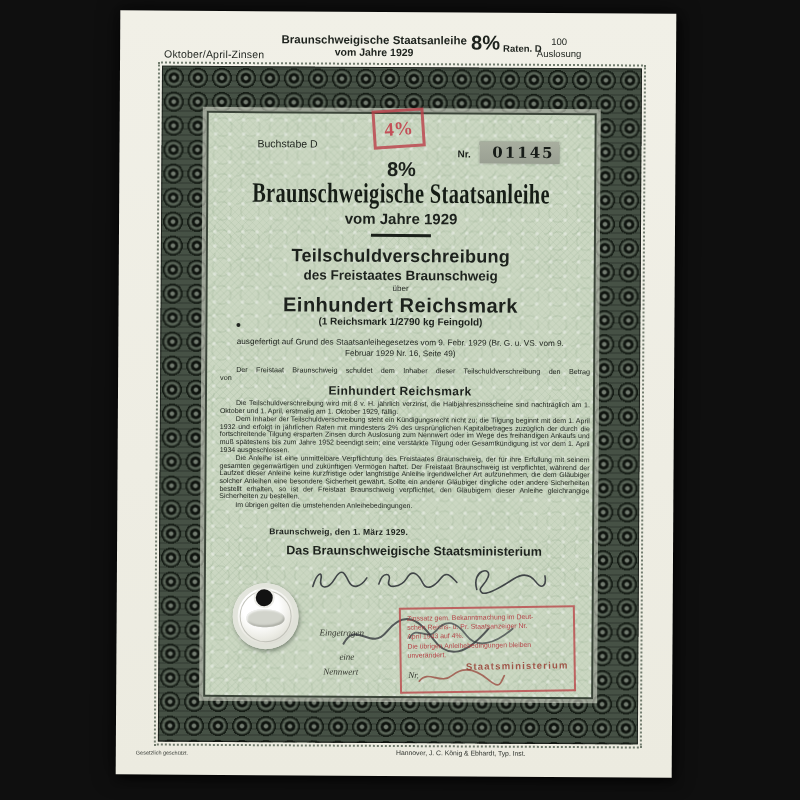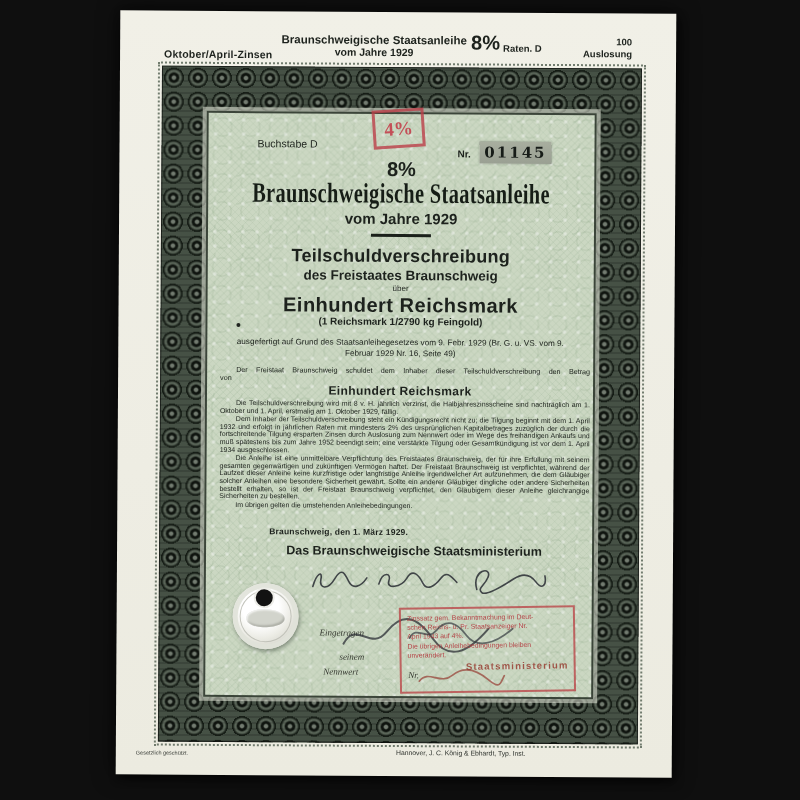--- a/index.html
+++ b/index.html
@@ -9,27 +9,27 @@
     font-family:"Liberation Sans",sans-serif;
   }
   .paper{
     position:absolute;left:118px;top:12px;width:556px;height:764px;
     background:linear-gradient(180deg,#f1f0e7 0%,#eeede3 60%,#ecebe0 100%);
     transform:rotate(.35deg);transform-origin:50% 50%;
     box-shadow:0 0 22px rgba(0,0,0,.65), 3px 4px 8px rgba(0,0,0,.5);
     color:#1d221d;
   }
   
-  .hdr-left{position:absolute;left:44px;top:37px;font-size:10.5px;font-weight:bold;letter-spacing:.2px;}
+  .hdr-left{position:absolute;left:44px;top:37px;font-size:10.5px;font-weight:normal;letter-spacing:.2px;}
   .hdr-center{position:absolute;left:144px;top:22px;width:220px;text-align:center;font-weight:bold;}
   .hdr-center .l1{font-size:11.5px;}
   .hdr-center .l2{font-size:10.5px;}
   .hdr-rate{position:absolute;left:351px;top:19px;font-size:20px;font-weight:bold;}
   .hdr-buchst{position:absolute;left:383px;top:30px;font-size:9.5px;font-weight:bold;}
-  .hdr-denom{position:absolute;left:432px;top:23px;width:80px;text-align:right;font-weight:bold;font-size:9.5px;line-height:11.5px;}
+  .hdr-denom{position:absolute;left:399px;top:23px;width:80px;text-align:center;font-weight:normal;font-size:9.5px;line-height:11.5px;}
   
   .frame{
     position:absolute;left:42px;top:55px;width:480px;height:676px;
     background-color:#3f4a3f;
     background-image:
       repeating-radial-gradient(circle at 12px 12px,
         rgba(236,240,228,.30) 0 1.5px, rgba(8,12,8,.85) 3px 4.5px,
         rgba(150,162,145,.32) 6px 7px, rgba(12,18,12,.8) 9px 10px,
         rgba(90,102,88,.25) 10px 24px),
       repeating-linear-gradient(0deg, rgba(0,0,0,.22) 0 2px, transparent 2px 6px);
@@ -63,20 +63,21 @@
     transform:rotate(-4deg);
     font-family:"Liberation Serif",serif;
   }
   .nr-label{left:338px;top:136px;font-size:10px;font-weight:bold;}
   .serial{
     left:360px;top:129px;width:72px;height:22px;
     background:linear-gradient(180deg,#a8ae9f,#9aa093);
     text-align:center;font-family:"DejaVu Serif",serif;
     font-size:15px;font-weight:bold;letter-spacing:2px;line-height:22px;color:#171c18;
     box-shadow:0 0 2px rgba(60,70,60,.5);
+    padding-left:8px;
   }
   .rate8{top:146px;font-size:20px;font-weight:bold;}
   .title{top:167px;}
   .title span{
     display:inline-block;white-space:nowrap;
     font-family:"Liberation Serif",serif;font-weight:bold;font-size:26px;
     transform:scale(.78,1.08);transform-origin:center center;
     letter-spacing:.5px;color:#161d16;
   }
   .subtitle{top:198px;font-size:15px;font-weight:bold;}
@@ -185,21 +186,21 @@
       </g>
     </svg>
 
     <div class="abs seal">
       <div class="seal-ring"></div>
       <div class="seal-horse"></div>
     </div>
     <div class="abs seal-hole"></div>
 
     <div class="abs reg reg-1">Eingetragen</div>
-    <div class="abs reg reg-2">seinem</div>
+    <div class="abs reg reg-2">eine</div>
     <div class="abs reg reg-3">Nennwert</div>
     <div class="abs reg reg-4">Nr.</div>
 
     <svg class="abs scrawl1" width="165" height="45" viewBox="0 0 165 45">
       <path d="M5 30 C18 6,32 38,48 18 S78 2,94 24 S128 40,150 14" fill="none" stroke="#2c2f36" stroke-width="2" stroke-linecap="round" opacity=".75"></path>
     </svg>
 
     <div class="abs stamp-box">
       <div>Zinssatz gem. Bekanntmachung im Deut-</div>
       <div>schen Reichs- u. Pr. Staatsanzeiger Nr.</div>

